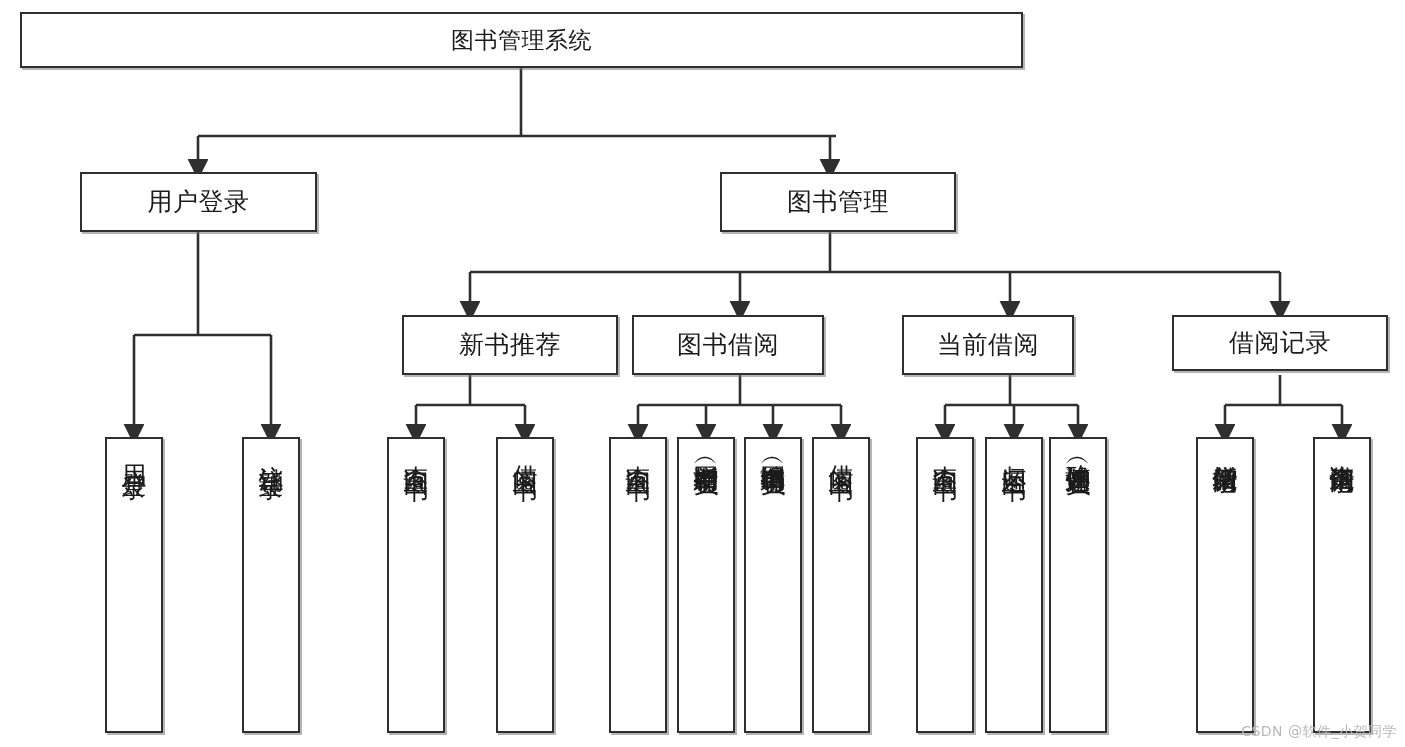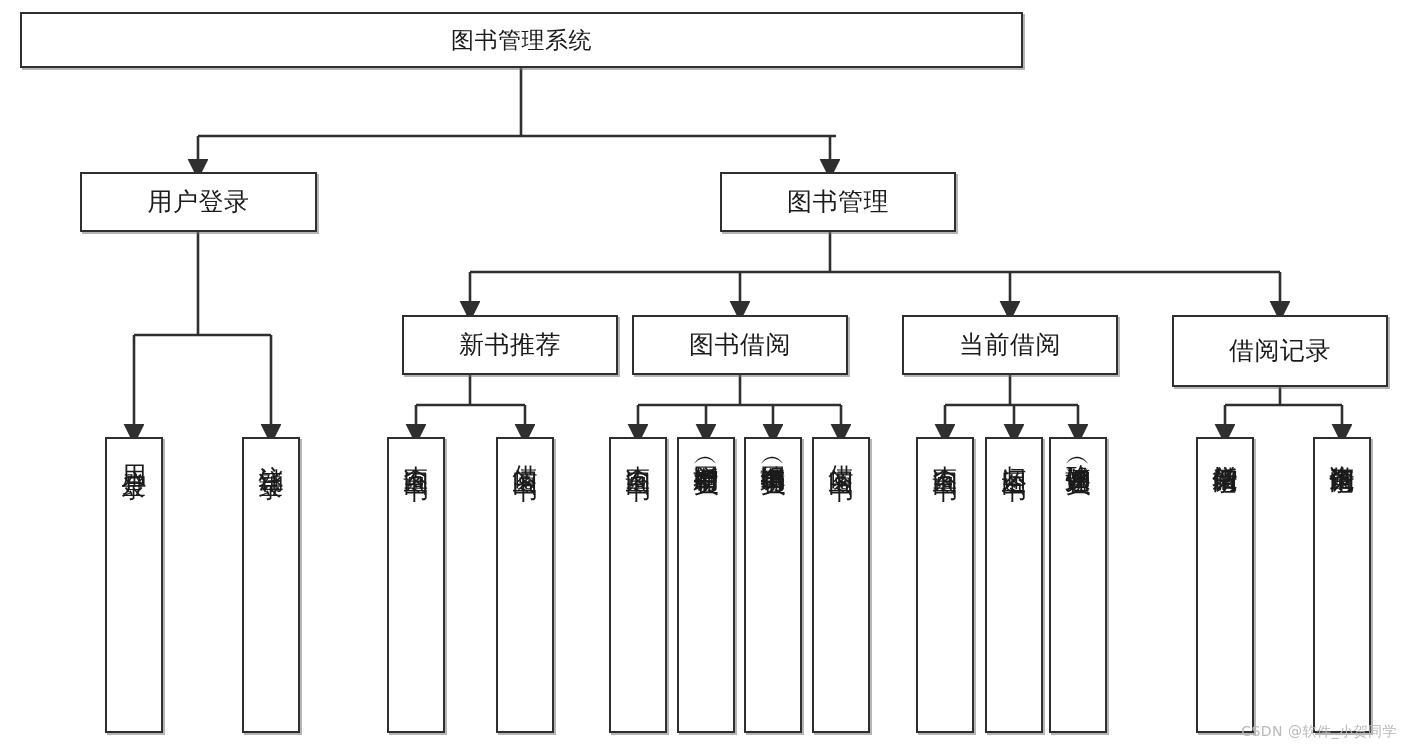--- a/index.html
+++ b/index.html
@@ -146,27 +146,27 @@
   <div class="node horiz" style="left:80px; top:172px; width:237px; height:60px;">
     <span class="node-label">用户登录</span>
   </div>
   <div class="node horiz" style="left:712px; top:172px; width:236px; height:60px;margin-left:8px;">
     <span class="node-label">图书管理</span>
   </div>
 
   <div class="node horiz" style="left:362px; top:315px; width:216px; height:60px;margin-left:40px;">
     <span class="node-label">新书推荐</span>
   </div>
-  <div class="node horiz" style="left:632px; top:315px; width:216px; height:60px;">
+  <div class="node horiz" style="left:632px; top:315px; width:192px; height:60px;">
     <span class="node-label">图书借阅</span>
   </div>
-  <div class="node horiz" style="left:902px; top:315px; width:216px; height:60px;">
+  <div class="node horiz" style="left:902px; top:315px; width:172px; height:60px;">
     <span class="node-label">当前借阅</span>
   </div>
-  <div class="node horiz" style="left:1172px; top:315px; width:216px; height:72px;">
+  <div class="node horiz" style="left:1172px; top:315px; width:216px; height:56px;">
     <span class="node-label">借阅记录</span>
   </div>
 
   <div class="node vert" style="left:105px; top:437px; width:58px; height:296px;">
     <span class="node-label">用户登录</span>
   </div>
   <div class="node vert" style="left:242px; top:437px; width:58px; height:296px;">
     <span class="node-label">注销登录</span>
   </div>
 

